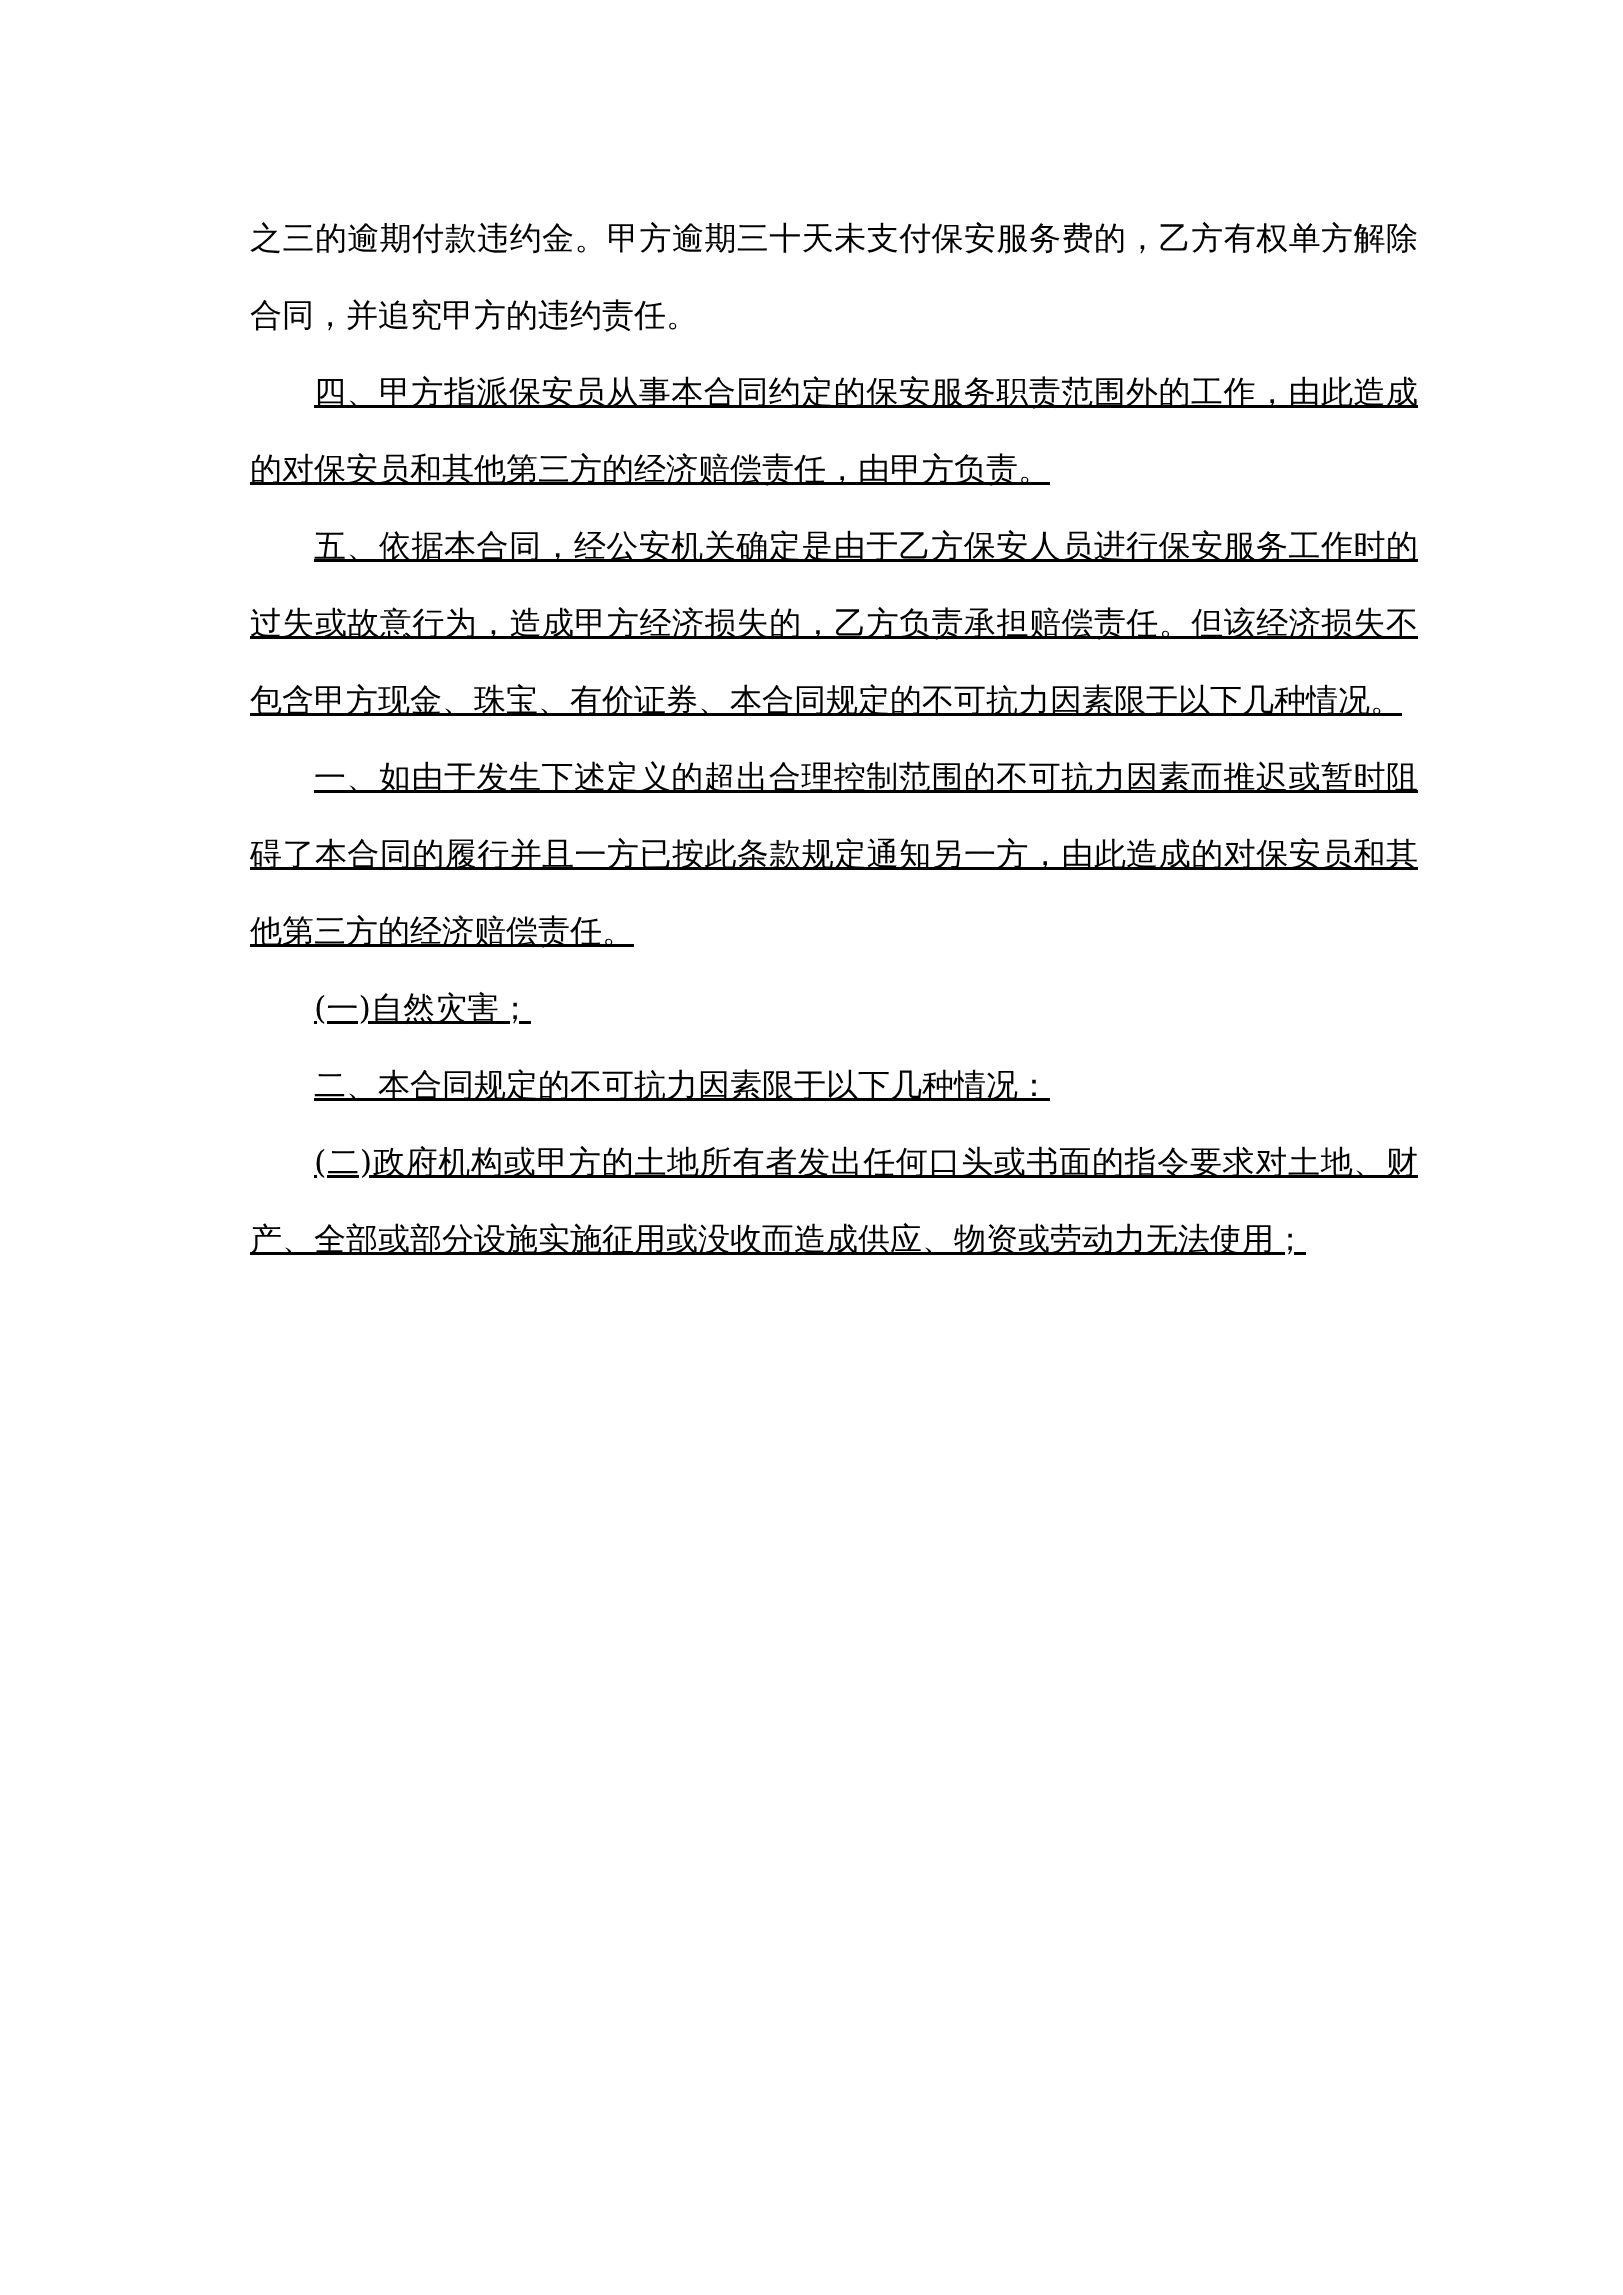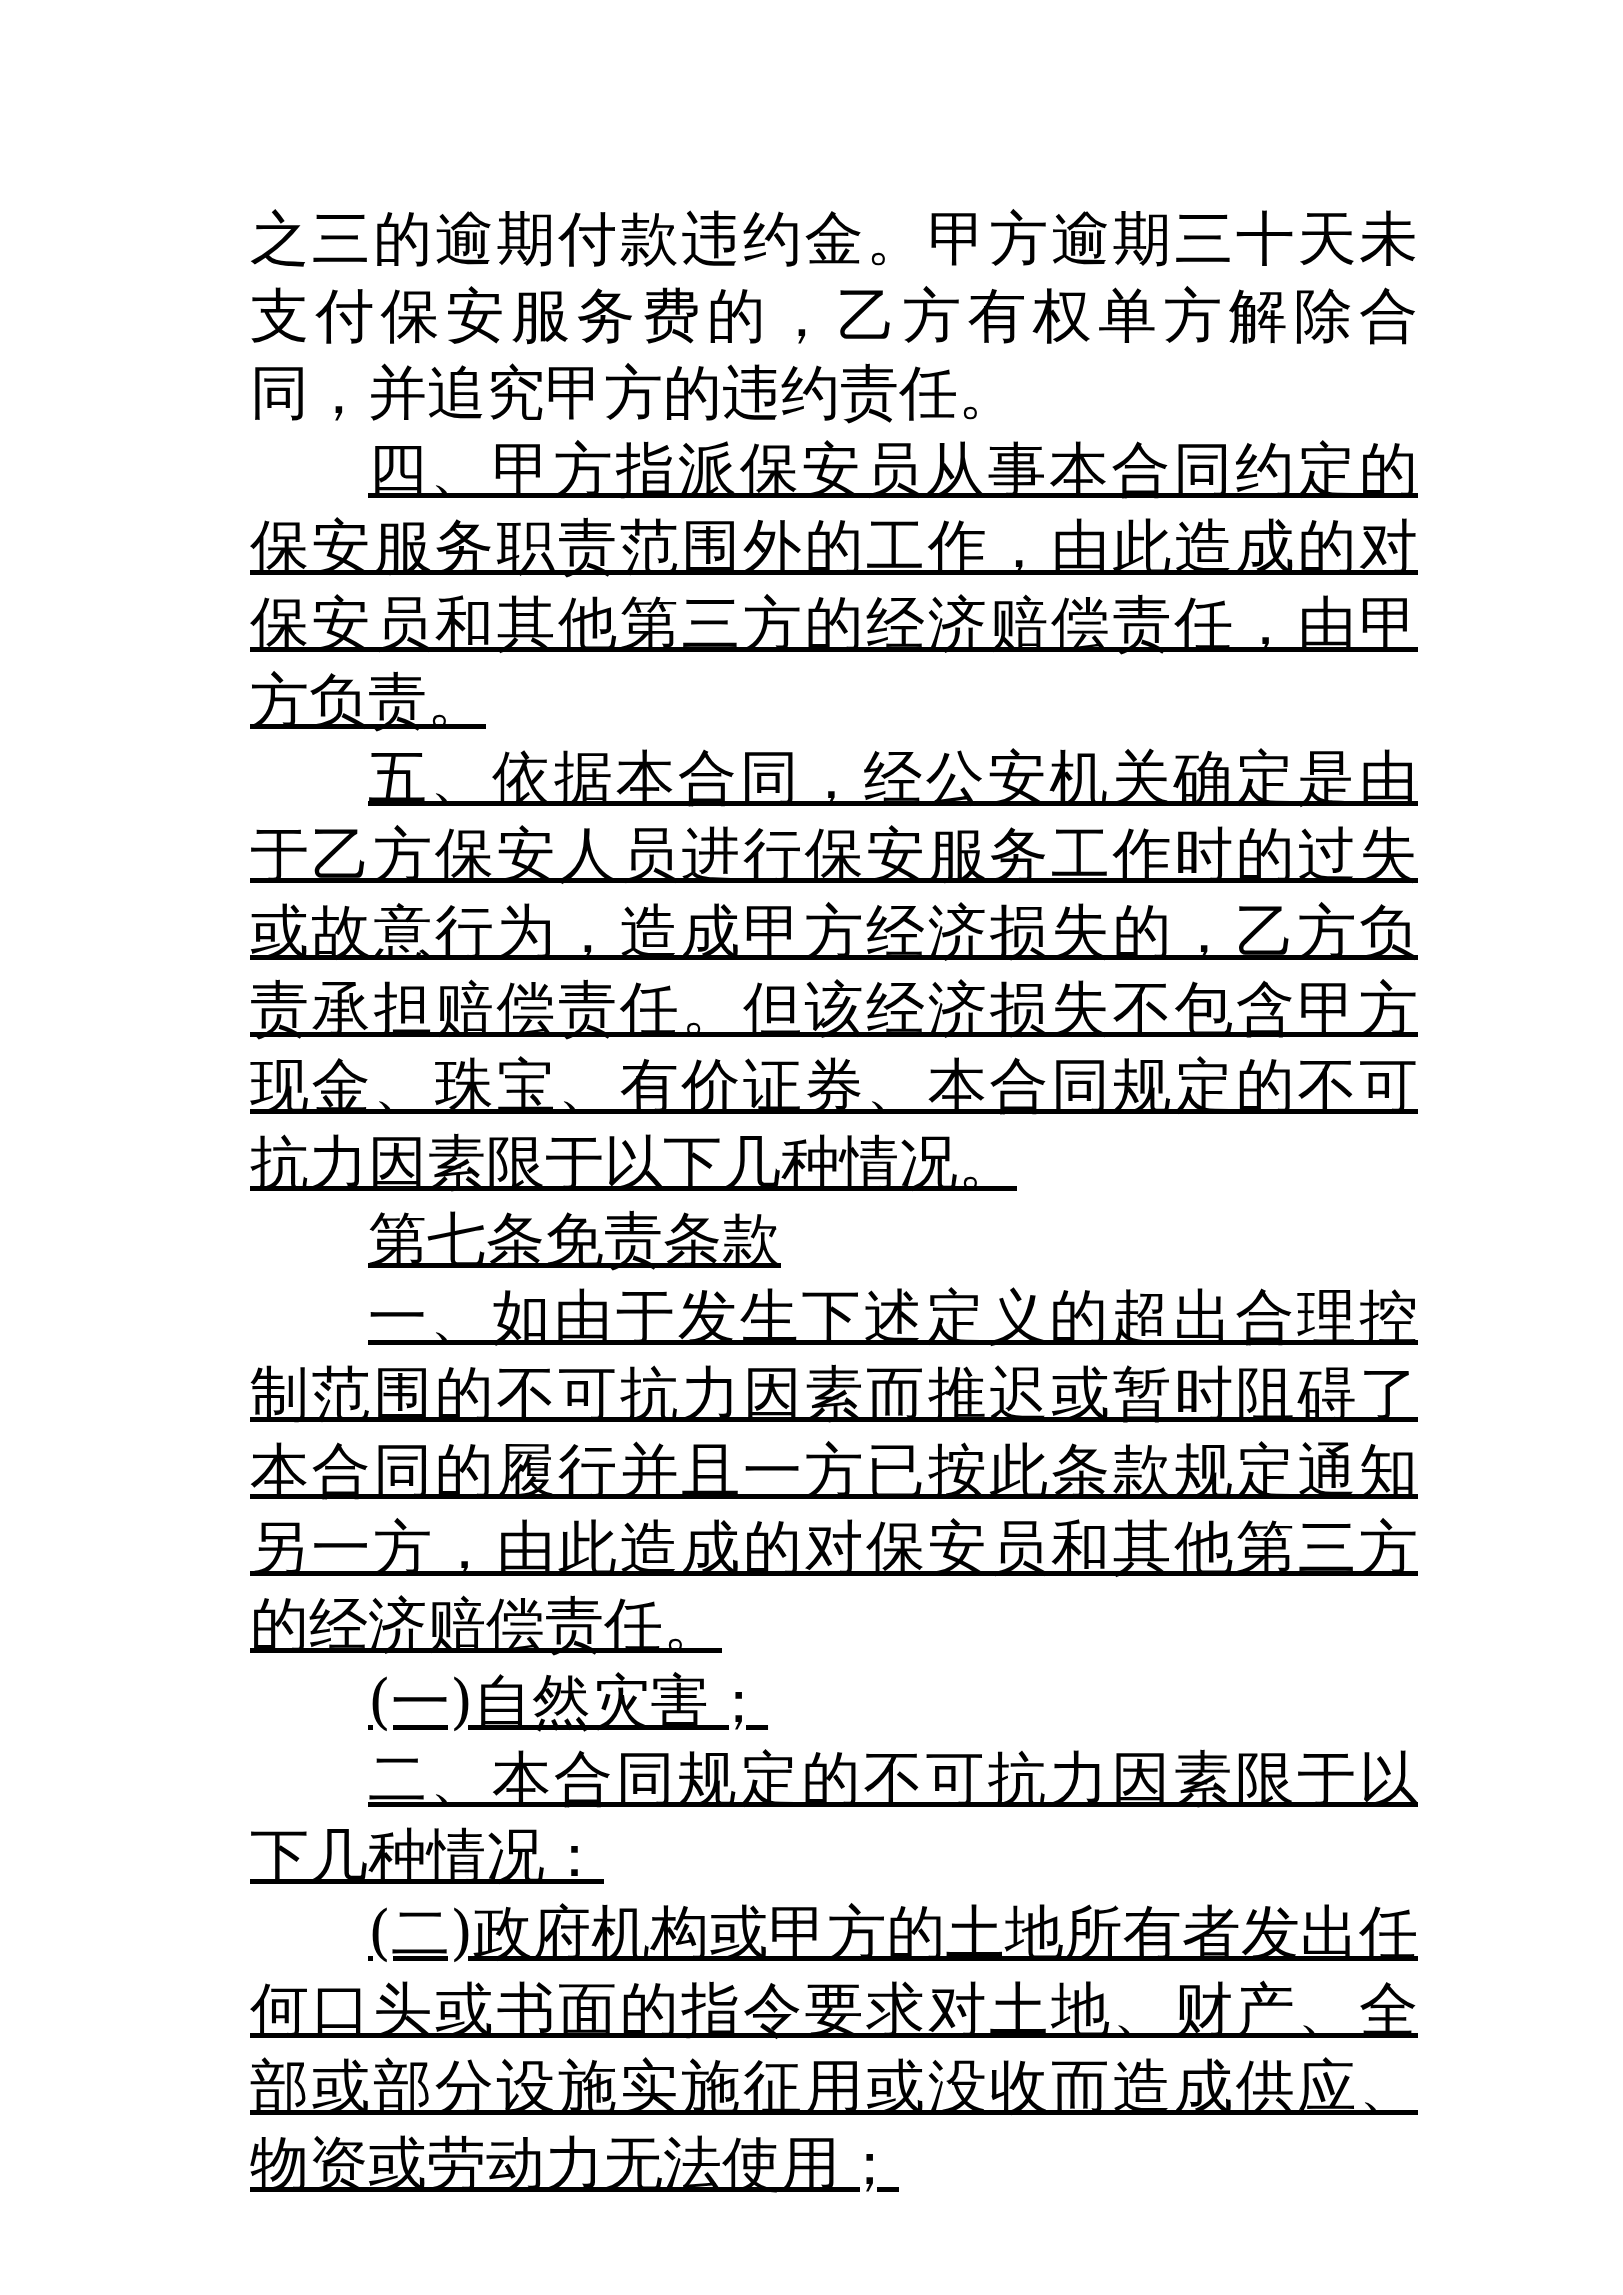--- a/index.html
+++ b/index.html
@@ -17,21 +17,21 @@
   .text-block {
     position: absolute;
     left: 250px;
     top: 200px;
     width: 1168px;
   }
   .text-block p {
     margin: 0;
     padding: 0;
     font-family: "DejaVu Serif", "Liberation Serif", serif;
-    font-size: 59px;
+    font-size: 32px;
     line-height: 77px;
     font-weight: normal;
     color: #000000;
     text-align: justify;
     text-justify: inter-character;
     letter-spacing: 0;
     word-break: break-all;
     overflow-wrap: anywhere;
   }
   .text-block p.indent {
@@ -40,20 +40,19 @@
   }
 </style>
 </head>
 <body>
 
 <div class="page">
   <div class="text-block">
     <p>之三的逾期付款违约金。甲方逾期三十天未支付保安服务费的，乙方有权单方解除合同，并追究甲方的违约责任。</p>
     <p class="indent">四、甲方指派保安员从事本合同约定的保安服务职责范围外的工作，由此造成的对保安员和其他第三方的经济赔偿责任，由甲方负责。</p>
     <p class="indent">五、依据本合同，经公安机关确定是由于乙方保安人员进行保安服务工作时的过失或故意行为，造成甲方经济损失的，乙方负责承担赔偿责任。但该经济损失不包含甲方现金、珠宝、有价证券、本合同规定的不可抗力因素限于以下几种情况。</p>
-    <p class="indent">第七条免责条款</p>
     <p class="indent">一、如由于发生下述定义的超出合理控制范围的不可抗力因素而推迟或暂时阻碍了本合同的履行并且一方已按此条款规定通知另一方，由此造成的对保安员和其他第三方的经济赔偿责任。</p>
     <p class="indent">(一)自然灾害；</p>
     <p class="indent">二、本合同规定的不可抗力因素限于以下几种情况：</p>
     <p class="indent">(二)政府机构或甲方的土地所有者发出任何口头或书面的指令要求对土地、财产、全部或部分设施实施征用或没收而造成供应、物资或劳动力无法使用；</p>
   </div>
 </div>
 
 
 </body></html>

